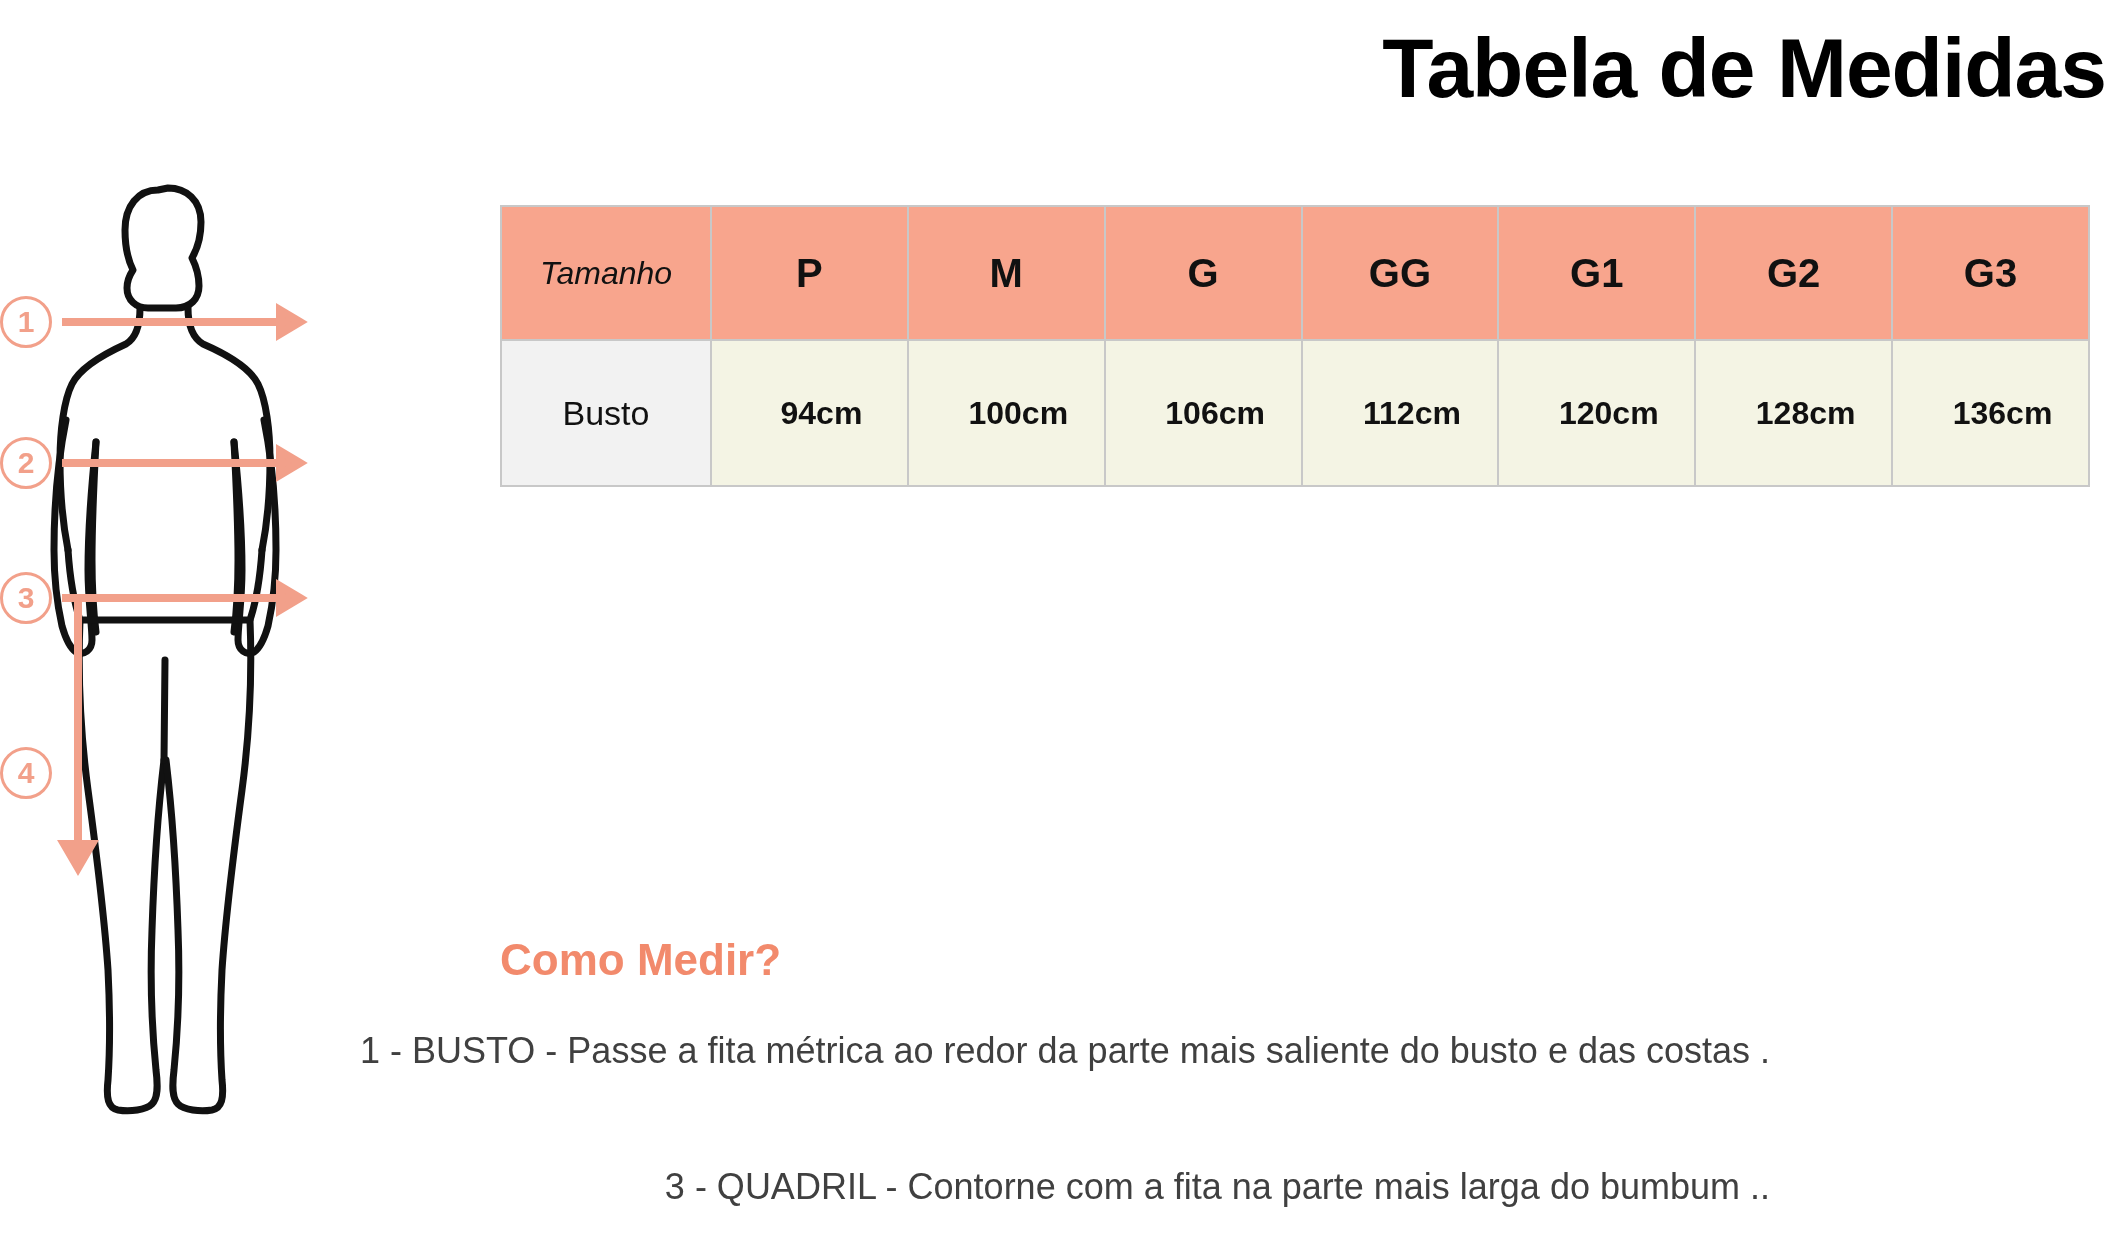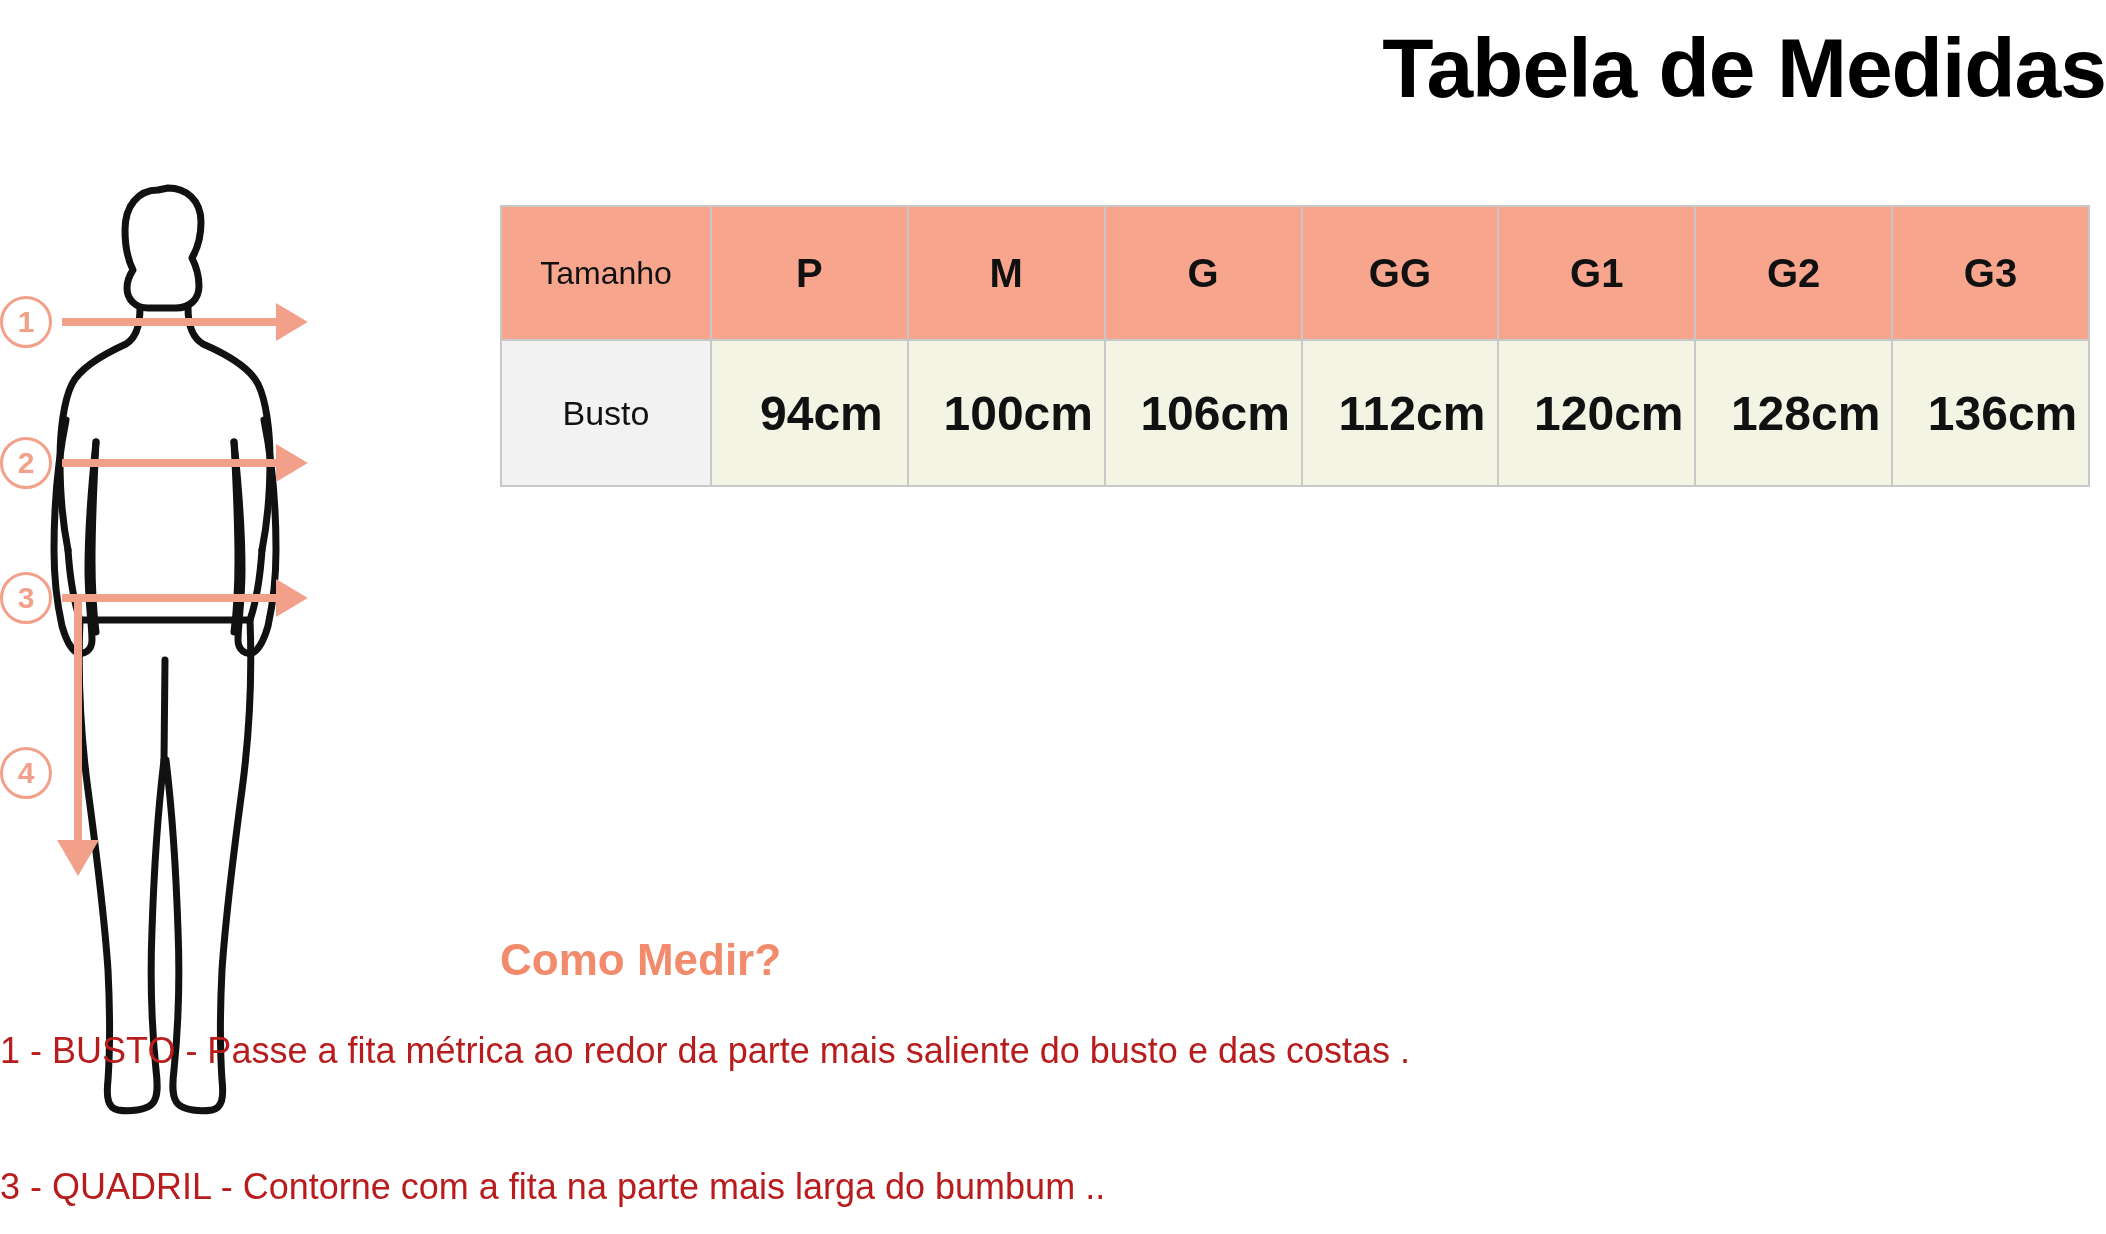--- a/index.html
+++ b/index.html
@@ -86,53 +86,54 @@
   }
   #measure-table thead th {
     background: #f8a58d;
     height: 130px;
     font-size: 40px;
   }
   #measure-table thead th.head-label {
     font-size: 32px;
     font-weight: normal;
     color: #111111;
+    font-style: italic;
   }
   #measure-table td.row-label {
     background: #f2f2f2;
     font-size: 34px;
     font-weight: normal;
     margin-top: 16px;
   }
   #measure-table td.row-label.small {
     font-size: 29px;
   }
   #measure-table td.value {
     background: #f4f4e4;
-    font-size: 48px;
+    font-size: 32px;
     padding-left: 25px;
   }
   #measure-table col.label-col { width: 210px; }
 
   
   #how-title {
     position: absolute;
     left: 500px;
     top: 935px;
     width: 1590px;
     font-size: 44px;
     font-weight: bold;
     color: #f28a6c;
   }
   .how-line {
     position: absolute;
     width: 1770px;
-    text-align: left;
+    text-align: right;
     font-size: 36px;
-    color: #b91c1c;
+    color: #404040;
     left: 0;
   }
   #how-line-0 { top: 1030px; }
   #how-line-1 { top: 1098px; }
   #how-line-2 { top: 1166px; }
 </style>
 </head>
 <body>
 
 <div id="page">

